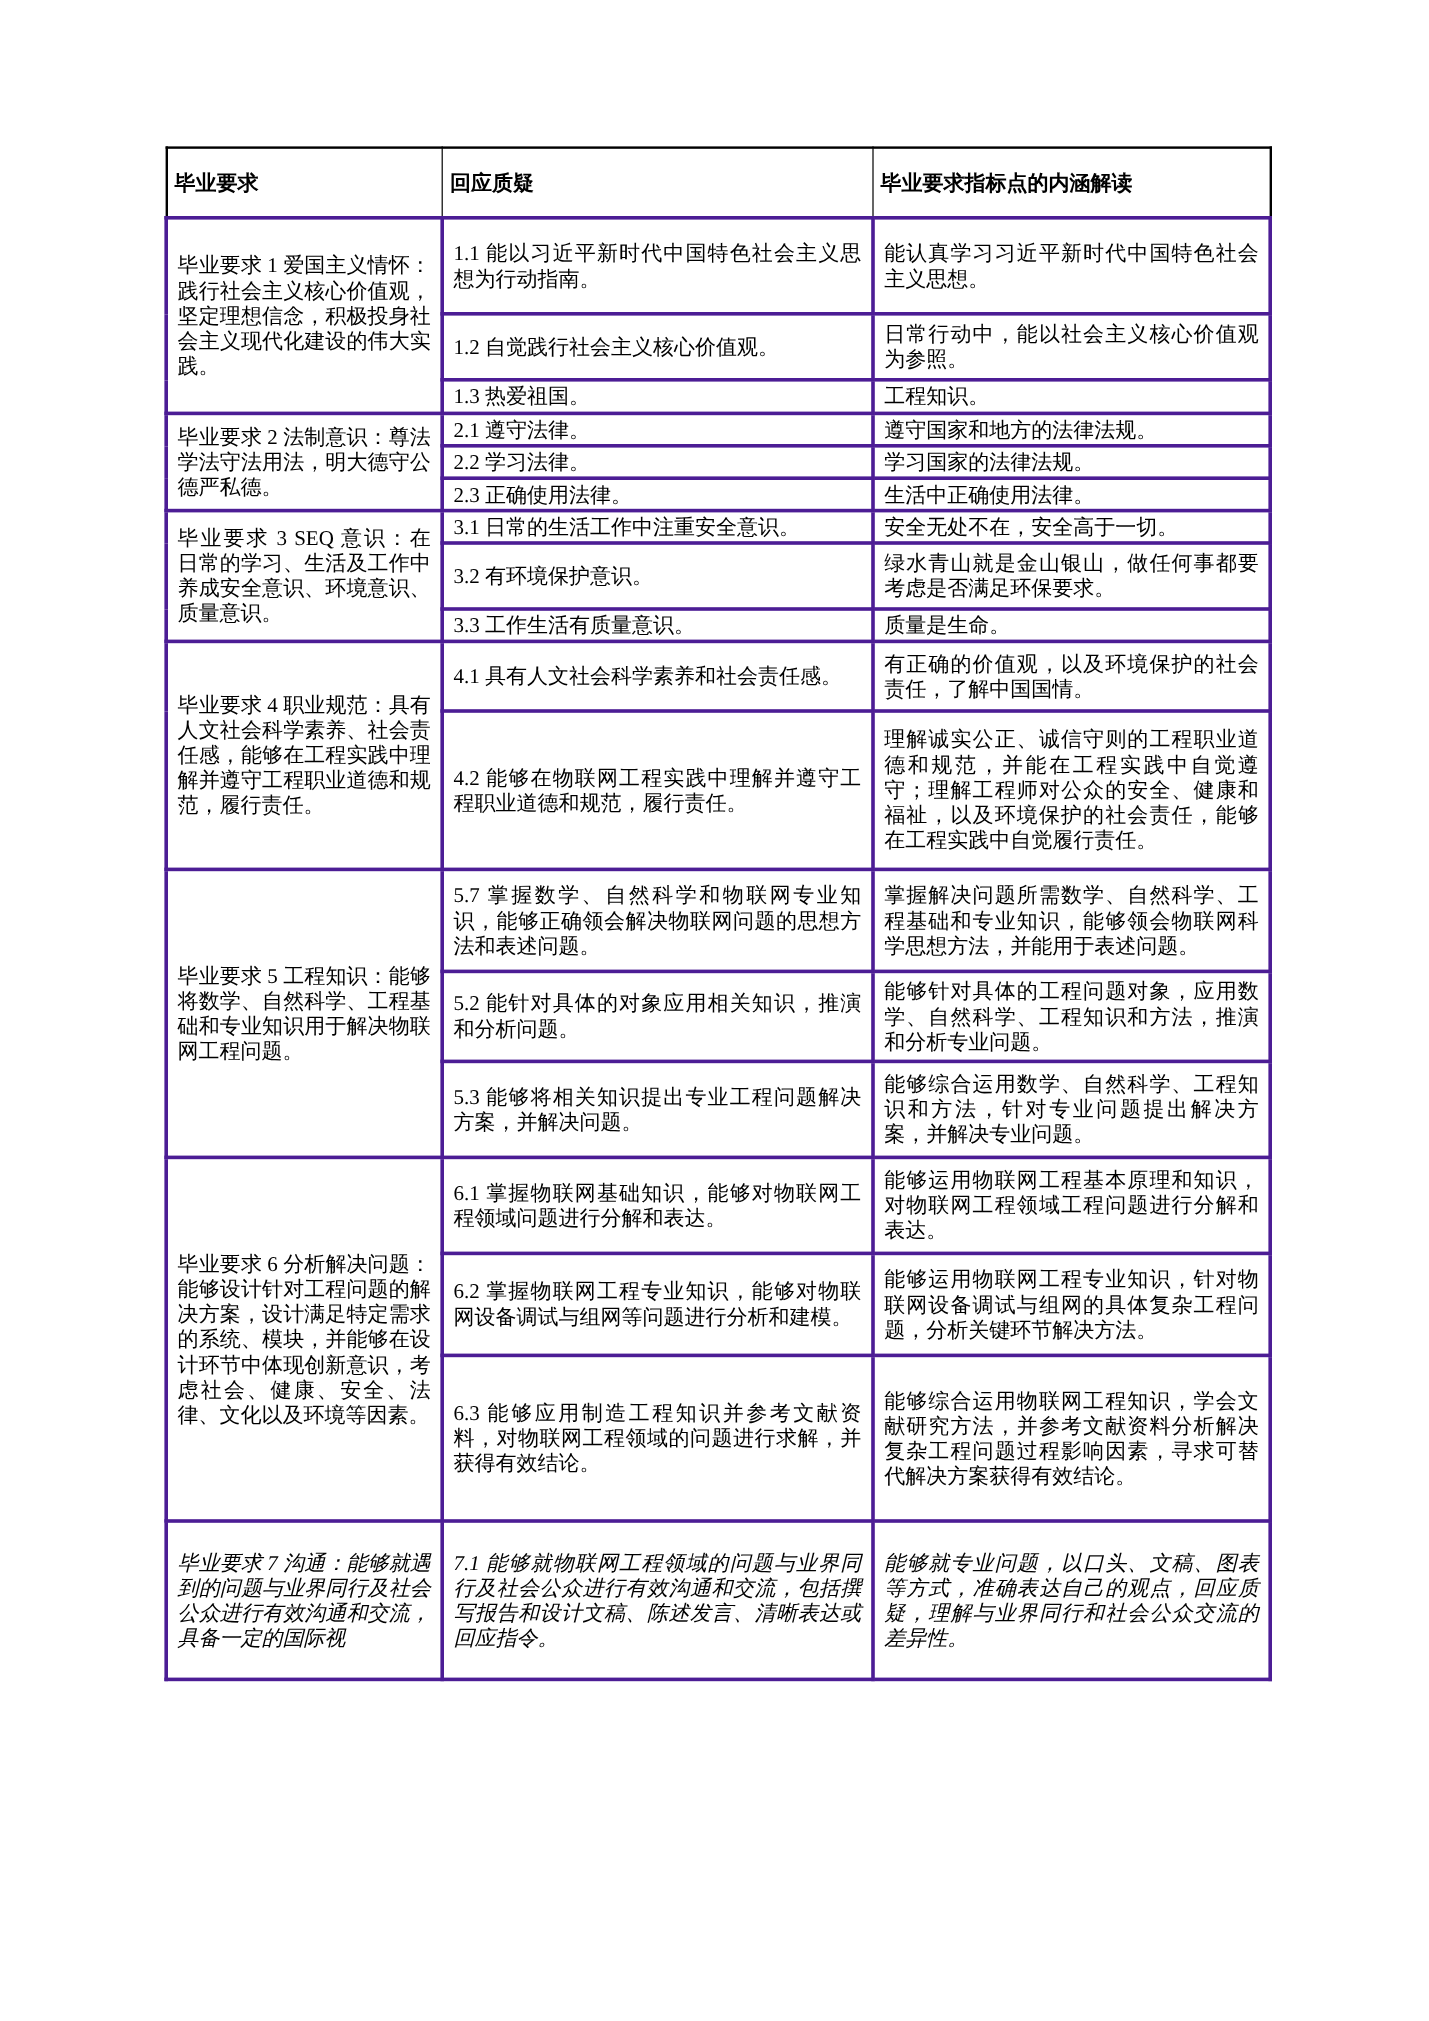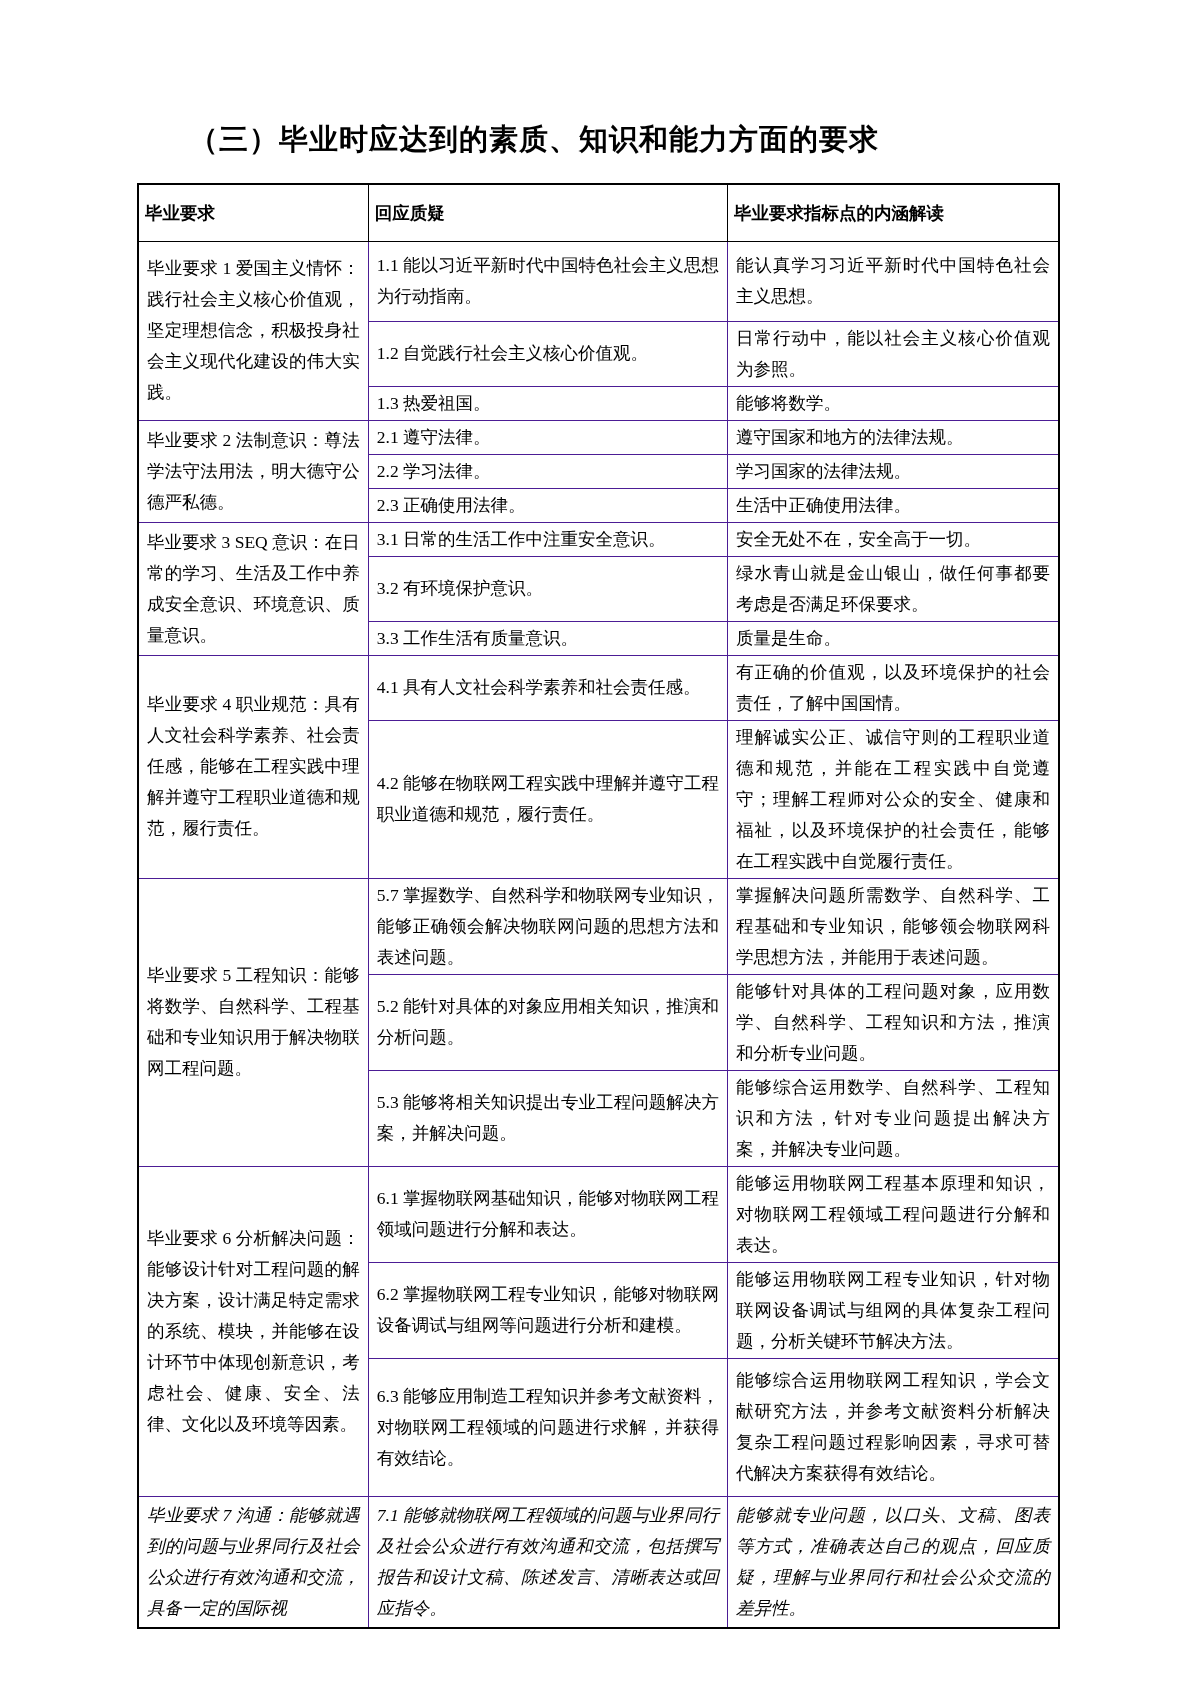--- a/index.html
+++ b/index.html
@@ -42,23 +42,23 @@
     border: 1px solid #000;
     height: 52px;
     font-family: "Liberation Sans", "DejaVu Sans", sans-serif;
     font-weight: bold;
     font-size: 17.5px;
     text-align: left;
     vertical-align: middle;
     padding: 2px 6px;
   }
   .req-table td {
-    border: 1px solid #4c1d95;
+    border: 3px solid #4c1d95;
     font-size: 17.5px;
-    line-height: 31px;
+    line-height: 21px;
     vertical-align: middle;
     padding: 1px 8px;
     text-align: justify;
     text-justify: inter-character;
     word-break: break-all;
     overflow-wrap: anywhere;
   }
   .req-cell  { }
   .ind-cell  { }
   .int-cell  { }
@@ -66,21 +66,20 @@
     margin-top: 34px;
     text-align: center;
     font-size: 17px;
   }
 </style>
 </head>
 <body>
 
 <div class="page-content">
 
-  <h2 class="section-title">（三）毕业时应达到的素质、知识和能力方面的要求</h2>
 
   <table class="req-table">
     <colgroup>
       <col class="c1">
         <col class="c2">
         <col class="c3">
     </colgroup>
     <thead>
       <tr>
         <th>毕业要求</th>
@@ -93,21 +92,21 @@
           <td rowspan="3" class="req-cell">毕业要求 1 爱国主义情怀：践行社会主义核心价值观，坚定理想信念，积极投身社会主义现代化建设的伟大实践。</td>
           <td class="ind-cell">1.1 能以习近平新时代中国特色社会主义思想为行动指南。</td>
           <td class="int-cell">能认真学习习近平新时代中国特色社会主义思想。</td>
         </tr>
         <tr style="height: 55px;">
           <td class="ind-cell">1.2 自觉践行社会主义核心价值观。</td>
           <td class="int-cell">日常行动中，能以社会主义核心价值观为参照。</td>
         </tr>
         <tr style="height: 28px;">
           <td class="ind-cell">1.3 热爱祖国。</td>
-          <td class="int-cell">能够将数学。</td>
+          <td class="int-cell">工程知识。</td>
         </tr>
         <tr style="height: 27px;">
           <td rowspan="3" class="req-cell">毕业要求 2 法制意识：尊法学法守法用法，明大德守公德严私德。</td>
           <td class="ind-cell">2.1 遵守法律。</td>
           <td class="int-cell">遵守国家和地方的法律法规。</td>
         </tr>
         <tr style="height: 27px;">
           <td class="ind-cell">2.2 学习法律。</td>
           <td class="int-cell">学习国家的法律法规。</td>
         </tr>

